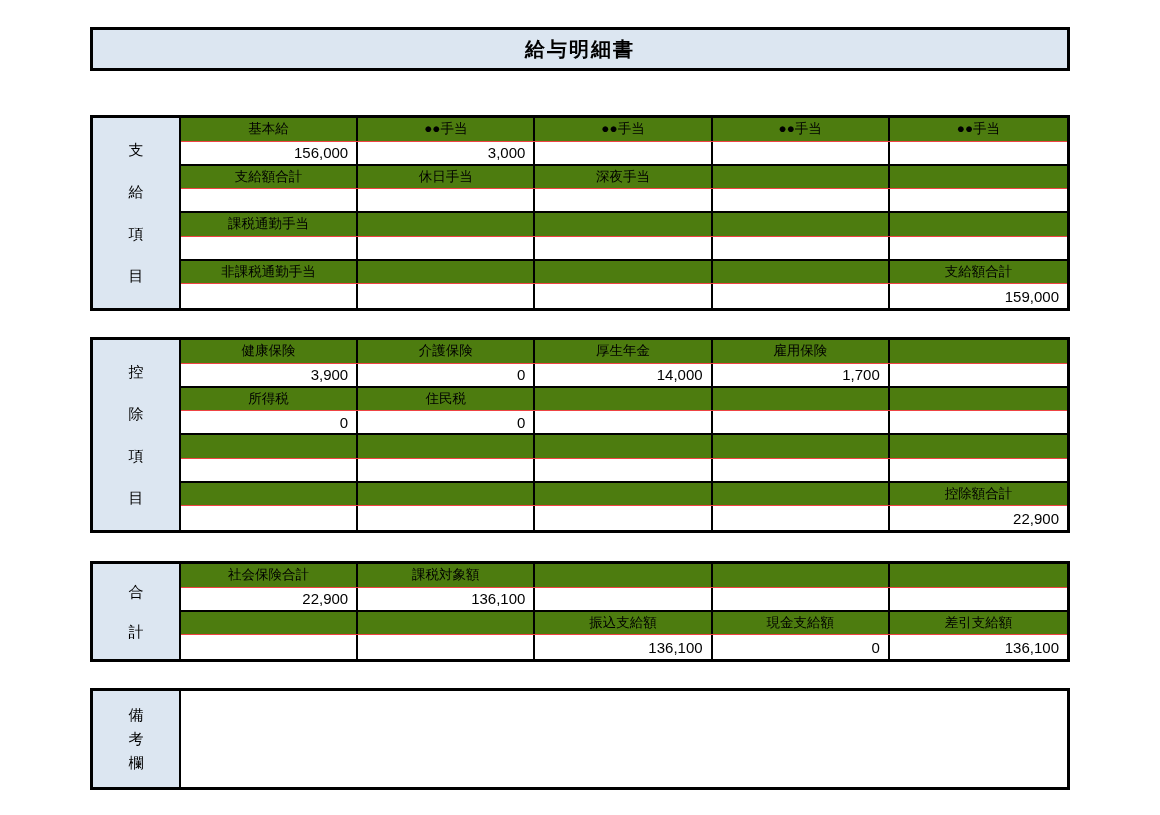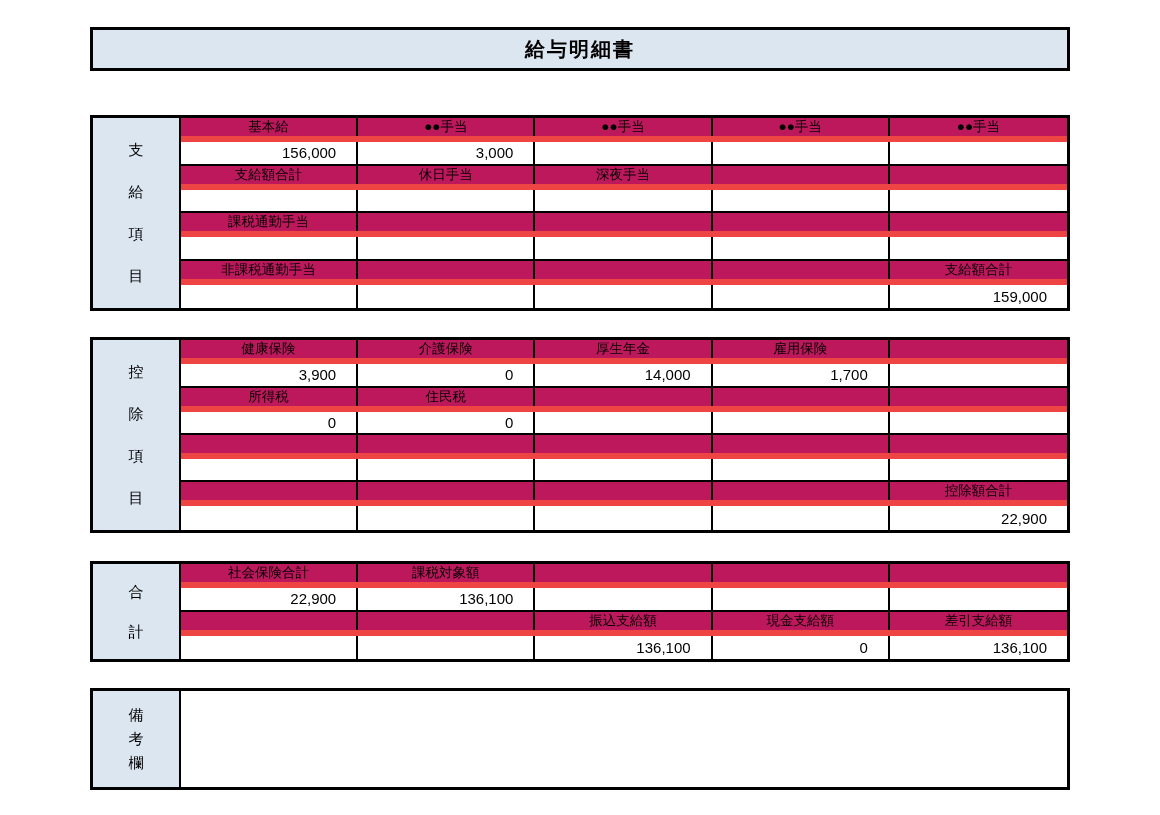--- a/index.html
+++ b/index.html
@@ -25,29 +25,29 @@
   .side div { line-height:16px; }
   .gap-lg { gap:26px; }
   .gap-md { gap:24px; }
   .gap-sm { gap:8px; }
 
   .grid { flex:1; display:grid; }
   .grid-8 { grid-template-rows:repeat(8,1fr); }
   .grid-4 { grid-template-rows:repeat(4,1fr); }
 
   .trow { display:grid; grid-template-columns:repeat(5,1fr); }
-  .trow.header { background:#be185d; border-bottom:6px solid #ef4444; }
+  .trow.header { background:#4d7c0f; border-bottom:1px solid #ef4444; }
   .trow.value  { background:#ffffff; border-bottom:2px solid #000; }
   .trow.last   { border-bottom:none; }
 
   .tcell { border-right:2px solid #000; display:flex; align-items:center;
     overflow:hidden; white-space:nowrap; }
   .tcell.lastcol { border-right:none; }
   .header .tcell { justify-content:center; font-size:13.5px; }
-  .value  .tcell { justify-content:flex-end; padding-right:20px; font-size:15px;margin-left:36px; }
+  .value  .tcell { justify-content:flex-end; padding-right:8px; font-size:15px;margin-left:36px; }
 
   .remarks-content { flex:1; background:#fff; font-size:13.5px; padding:6px; }
 </style>
 </head>
 <body>
 
 <div class="box title-box">
   <span>給与明細書</span>
 </div>
 

